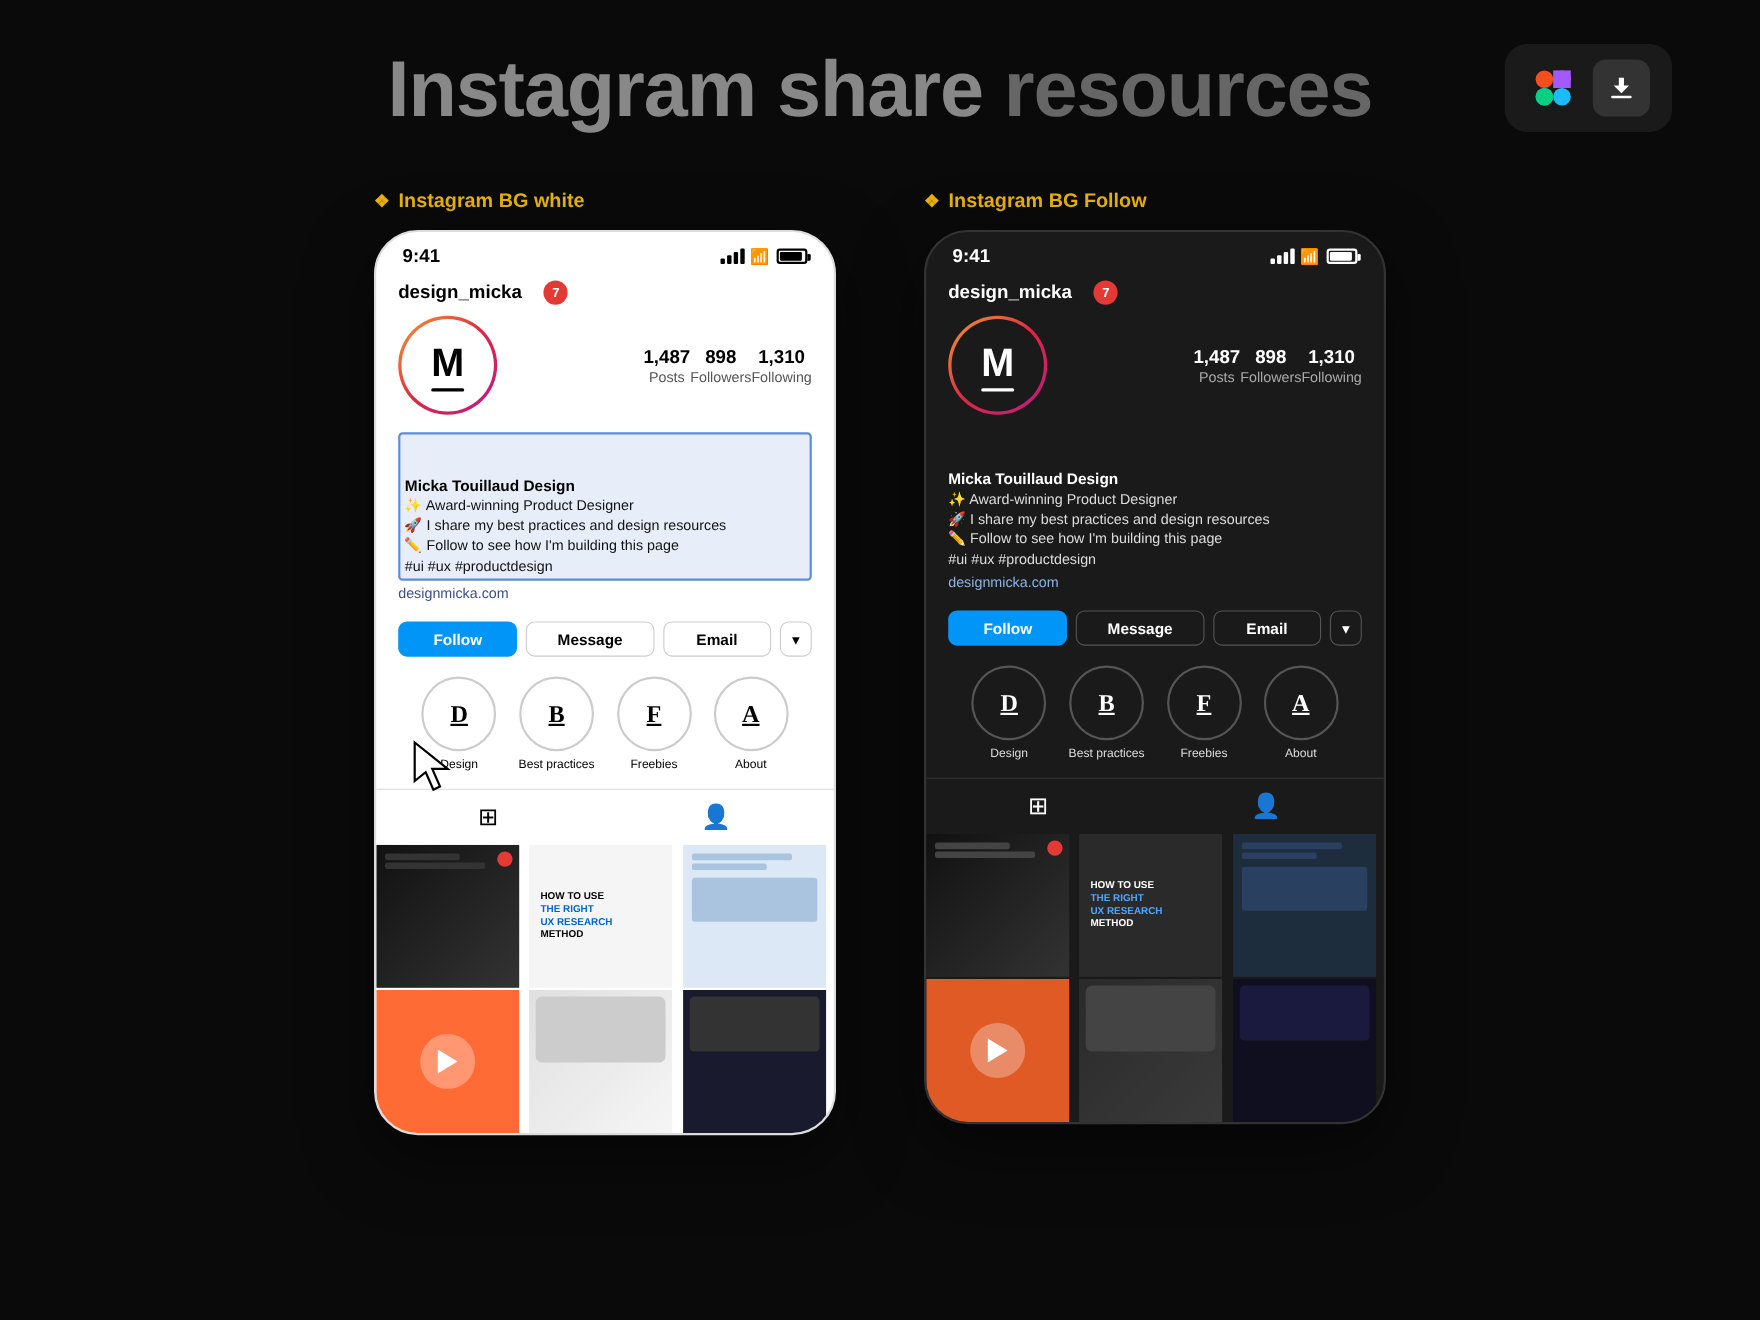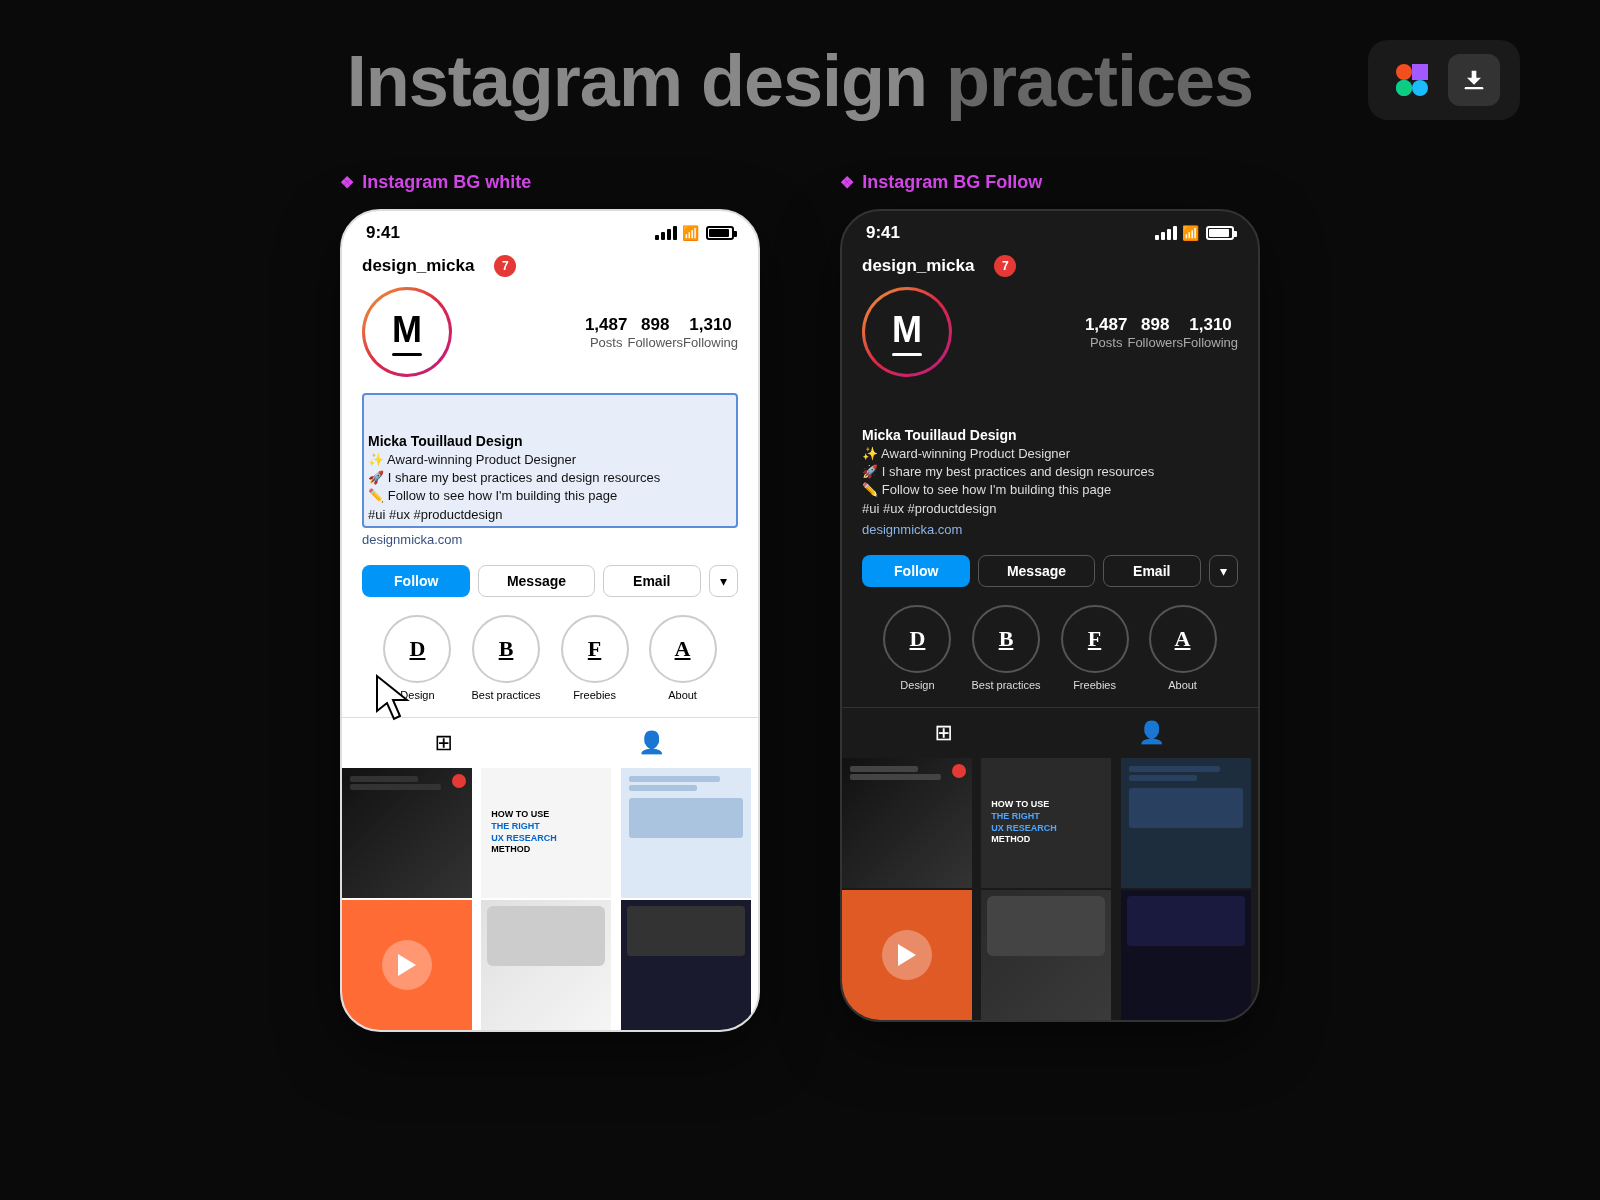--- a/index.html
+++ b/index.html
@@ -67,21 +67,21 @@
 
     
     .phone-section {
       display: flex;
       flex-direction: column;
       align-items: flex-start;
       gap: 16px;
     }
     .section-label {
       font-size: 18px;
-      color: #d946ef;
+      color: #eab308;
       font-weight: 600;
       display: flex;
       align-items: center;
       gap: 8px;
     }
     .section-label::before {
       content: '❖';
       font-size: 16px;
     }
 
@@ -421,21 +421,21 @@
       border-radius: 4px;
       margin: 2px 0;
       padding: 2px 4px;
     }
   </style>
 </head>
 <body>
 
 <div class="header">
   <h1 class="header-title">
-    <span>Instagram design </span><span style="color:#666">practices</span>
+    <span>Instagram share </span><span style="color:#666">resources</span>
   </h1>
   <div class="header-buttons">
 
     <svg class="figma-icon" viewBox="0 0 48 48" xmlns="http://www.w3.org/2000/svg">
       <rect x="8" y="8" width="16" height="16" rx="8" fill="#f24e1e"></rect>
       <rect x="24" y="8" width="16" height="16" rx="8" fill="#ff7262"></rect>
       <rect x="8" y="24" width="16" height="16" rx="8" fill="#1abcfe"></rect>
       <rect x="8" y="24" width="16" height="16" rx="8" fill="#0acf83"></rect>
       <circle cx="32" cy="32" r="8" fill="#1abcfe"></circle>
       <rect x="24" y="8" width="16" height="16" rx="0" fill="#a259ff"></rect>

